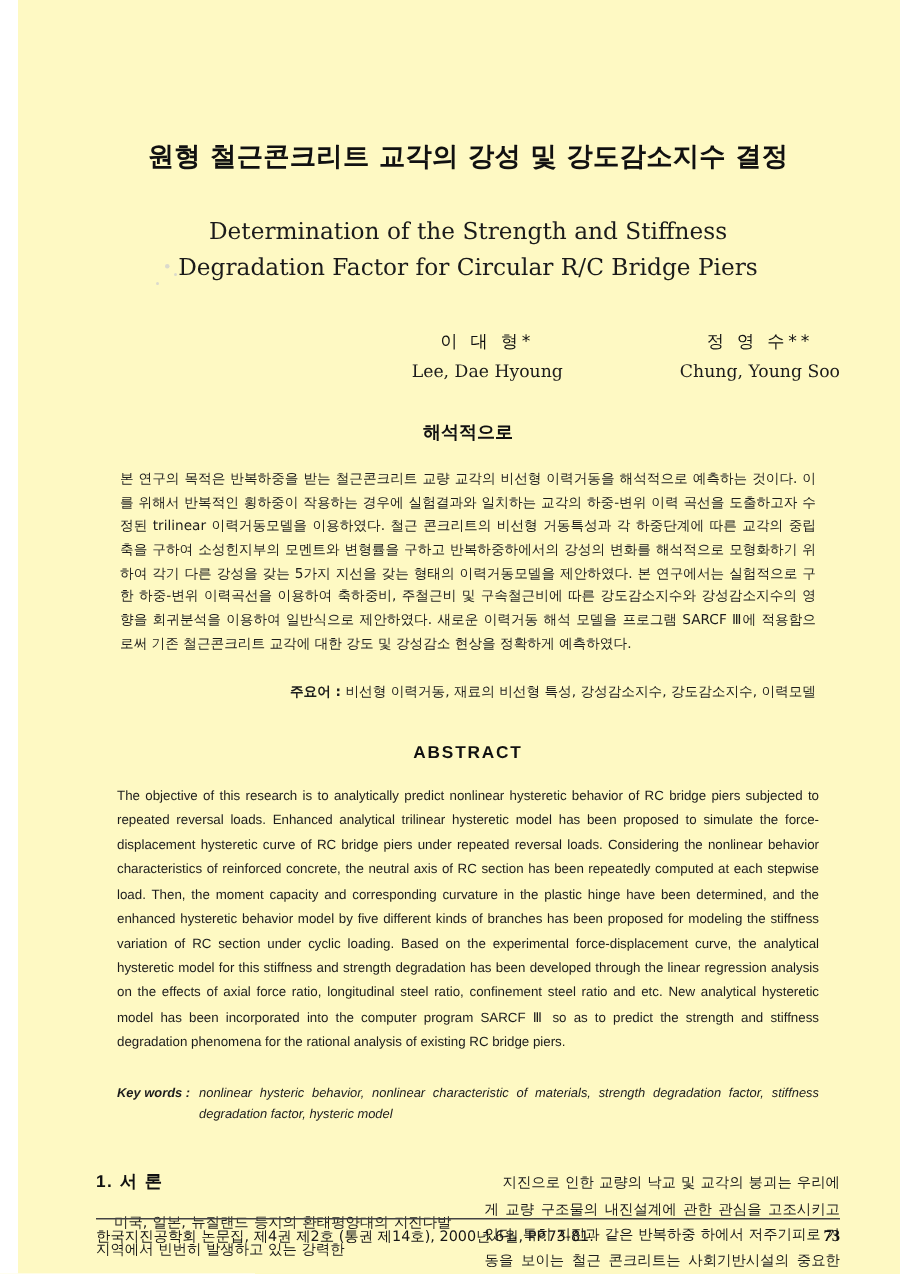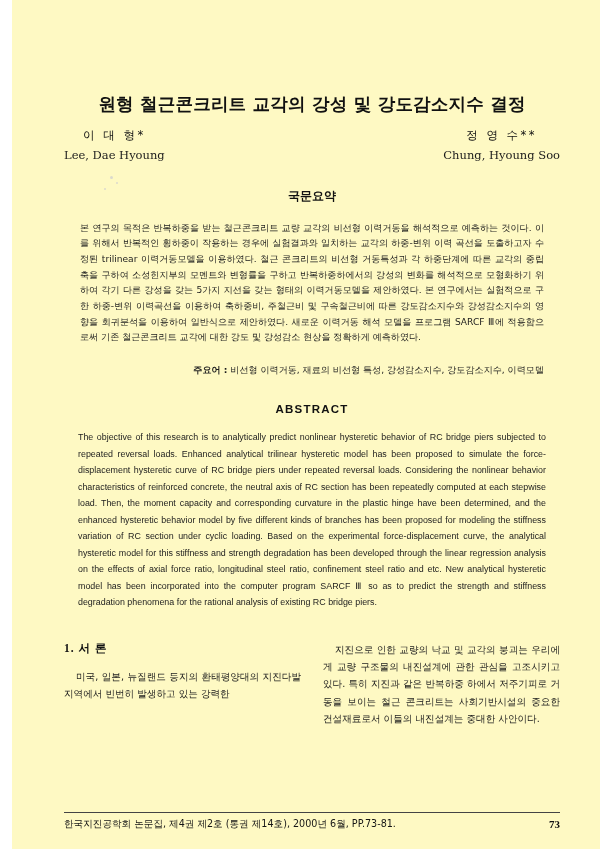--- a/index.html
+++ b/index.html
@@ -43,23 +43,24 @@
     font-family: "DejaVu Serif", serif;
     font-size: 15.5px;
     line-height: 1.55;
     margin-top: 26px;
     color: #1b1b1b;
   }
   .title-en .ln { display: block; }
 
   
   .authors {
-    display: flex;
-    justify-content: space-between;
-    gap: 100px;
+    margin-top: 30px;
+    display: flex;
+    justify-content: flex-end;
+    gap: 78px;
   }
   .author { text-align: center; }
   .author .ko {
     font-family: "DejaVu Sans", sans-serif;
     font-size: 11.5px;
     letter-spacing: 2.5px;
     color: #111;
   }
   .author .en {
     font-family: "DejaVu Serif", serif;
@@ -135,21 +136,21 @@
   .keywords-en .kw-body { text-align: justify; }
 
   
   .body-cols {
     margin-top: 30px;
     display: flex;
     gap: 22px;
   }
   .col { width: 237px; }
   .body-head {
-    font-family: Liberation Serif, serif;
+    font-family: Liberation Sans, sans-serif;
     font-size: 11.5px;
     font-weight: bold;
     letter-spacing: 1px;
     color: #111;
     margin-bottom: 12px;
   }
   .body-par {
     font-family: "DejaVu Sans", sans-serif;
     font-size: 9.6px;
     line-height: 1.82;
@@ -222,43 +223,51 @@
 <div class="page">
 
   <div class="speck" style="left:98px; top:176px; width:3px; height:3px;"></div>
   <div class="speck" style="left:104px; top:182px; width:2px; height:2px;"></div>
   <div class="speck" style="left:92px; top:188px; width:2px; height:2px;"></div>
 
   <div class="content">
 
     <h1 class="title-ko">원형 철근콘크리트 교각의 강성 및 강도감소지수 결정</h1>
 
+    <div class="title-en">
+      <span class="ln">Determination of the Strength and Stiffness</span>
+      <span class="ln">Degradation Factor for Circular R/C Bridge Piers</span>
+    </div>
 
     <div class="authors">
       <div class="author">
         <div class="ko">이 대 형*</div>
         <div class="en">Lee, Dae Hyoung</div>
       </div>
       <div class="author">
         <div class="ko">정 영 수**</div>
-        <div class="en">Chung, Hyoung Soo</div>
-      </div>
-    </div>
-
-    <div class="sec-head-ko">국문요약</div>
+        <div class="en">Chung, Young Soo</div>
+      </div>
+    </div>
+
+    <div class="sec-head-ko">해석적으로</div>
     <p class="abstract-ko">본 연구의 목적은 반복하중을 받는 철근콘크리트 교량 교각의 비선형 이력거동을 해석적으로 예측하는 것이다. 이를 위해서 반복적인 횡하중이 작용하는 경우에 실험결과와 일치하는 교각의 하중-변위 이력 곡선을 도출하고자 수정된 trilinear 이력거동모델을 이용하였다. 철근 콘크리트의 비선형 거동특성과 각 하중단계에 따른 교각의 중립축을 구하여 소성힌지부의 모멘트와 변형률을 구하고 반복하중하에서의 강성의 변화를 해석적으로 모형화하기 위하여 각기 다른 강성을 갖는 5가지 지선을 갖는 형태의 이력거동모델을 제안하였다. 본 연구에서는 실험적으로 구한 하중-변위 이력곡선을 이용하여 축하중비, 주철근비 및 구속철근비에 따른 강도감소지수와 강성감소지수의 영향을 회귀분석을 이용하여 일반식으로 제안하였다. 새로운 이력거동 해석 모델을 프로그램 SARCF Ⅲ에 적용함으로써 기존 철근콘크리트 교각에 대한 강도 및 강성감소 현상을 정확하게 예측하였다.</p>
 
     <p class="keywords-ko">
       <b>주요어 :</b>
       <span>비선형 이력거동, 재료의 비선형 특성, 강성감소지수, 강도감소지수, 이력모델</span>
     </p>
 
     <div class="sec-head-en">ABSTRACT</div>
     <p class="abstract-en">The objective of this research is to analytically predict nonlinear hysteretic behavior of RC bridge piers subjected to repeated reversal loads. Enhanced analytical trilinear hysteretic model has been proposed to simulate the force-displacement hysteretic curve of RC bridge piers under repeated reversal loads. Considering the nonlinear behavior characteristics of reinforced concrete, the neutral axis of RC section has been repeatedly computed at each stepwise load. Then, the moment capacity and corresponding curvature in the plastic hinge have been determined, and the enhanced hysteretic behavior model by five different kinds of branches has been proposed for modeling the stiffness variation of RC section under cyclic loading. Based on the experimental force-displacement curve, the analytical hysteretic model for this stiffness and strength degradation has been developed through the linear regression analysis on the effects of axial force ratio, longitudinal steel ratio, confinement steel ratio and etc. New analytical hysteretic model has been incorporated into the computer program SARCF Ⅲ so as to predict the strength and stiffness degradation phenomena for the rational analysis of existing RC bridge piers.</p>
 
+    <div class="keywords-en">
+      <span class="kw-label">Key words :</span>
+      <span class="kw-body">nonlinear hysteric behavior, nonlinear characteristic of materials, strength degradation factor, stiffness degradation factor, hysteric model</span>
+    </div>
 
     <div class="body-cols">
       <div class="col col-left">
         <div class="body-head">1. 서    론</div>
         <p class="body-par">미국, 일본, 뉴질랜드 등지의 환태평양대의 지진다발지역에서 빈번히 발생하고 있는 강력한</p>
       </div>
       <div class="col col-right">
         <p class="body-par">지진으로 인한 교량의 낙교 및 교각의 붕괴는 우리에게 교량 구조물의 내진설계에 관한 관심을 고조시키고 있다. 특히 지진과 같은 반복하중 하에서 저주기피로 거동을 보이는 철근 콘크리트는 사회기반시설의 중요한 건설재료로서 이들의 내진설계는 중대한 사안이다.</p>
 
       </div>

